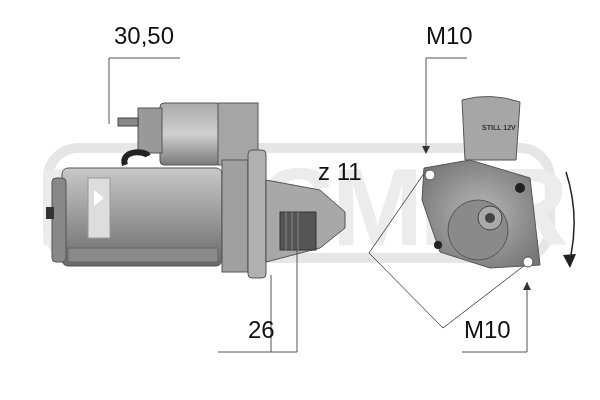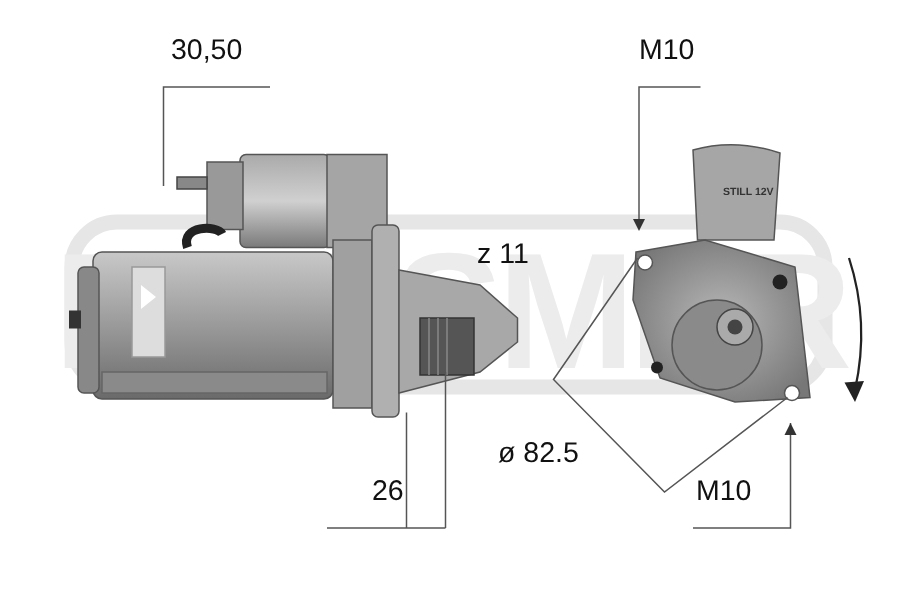--- a/index.html
+++ b/index.html
@@ -1,18 +1,18 @@
 <!DOCTYPE html>
 <html><head>
 <meta charset="utf-8">
 <style>
   html,body{margin:0;padding:0;background:#fff;}
   body{width:600px;height:400px;position:relative;overflow:hidden;font-family:"Liberation Sans",sans-serif;}
   .canvas{position:absolute;left:0;top:0;width:600px;height:400px;}
-  .lbl{position:absolute;font-size:19px;color:#111;line-height:1;white-space:nowrap;text-align:center;}
+  .lbl{position:absolute;font-size:24px;color:#111;line-height:1;white-space:nowrap;text-align:center;}
   svg{position:absolute;left:0;top:0;}
 </style>
 </head>
 <body>
 
 <div class="canvas">
   <svg width="600" height="400" viewBox="0 0 600 400">
     <defs>
       <linearGradient id="body" x1="0" y1="0" x2="0" y2="1">
         <stop offset="0" stop-color="#c8c8c8"></stop>
@@ -94,16 +94,15 @@
 
       <polyline points="462,352 527,352 527,282"></polyline>
     </g>
     <path d="M422 146 L426 154 L430 146 Z" fill="#333"></path>
     <path d="M523 290 L527 282 L531 290 Z" fill="#333"></path>
   </svg>
 
   <div class="lbl" style="left:114px;top:24px;">30,50</div>
   <div class="lbl" style="left:426px;top:24px;">M10</div>
   <div class="lbl" style="left:318px;top:160px;">z 11</div>
-  <div class="lbl" style="left:332px;top:293px;">ø 82.5</div>
   <div class="lbl" style="left:228px;top:318px;margin-left:20px;">26</div>
   <div class="lbl" style="left:464px;top:318px;">M10</div>
 </div>
 
 </body></html>

